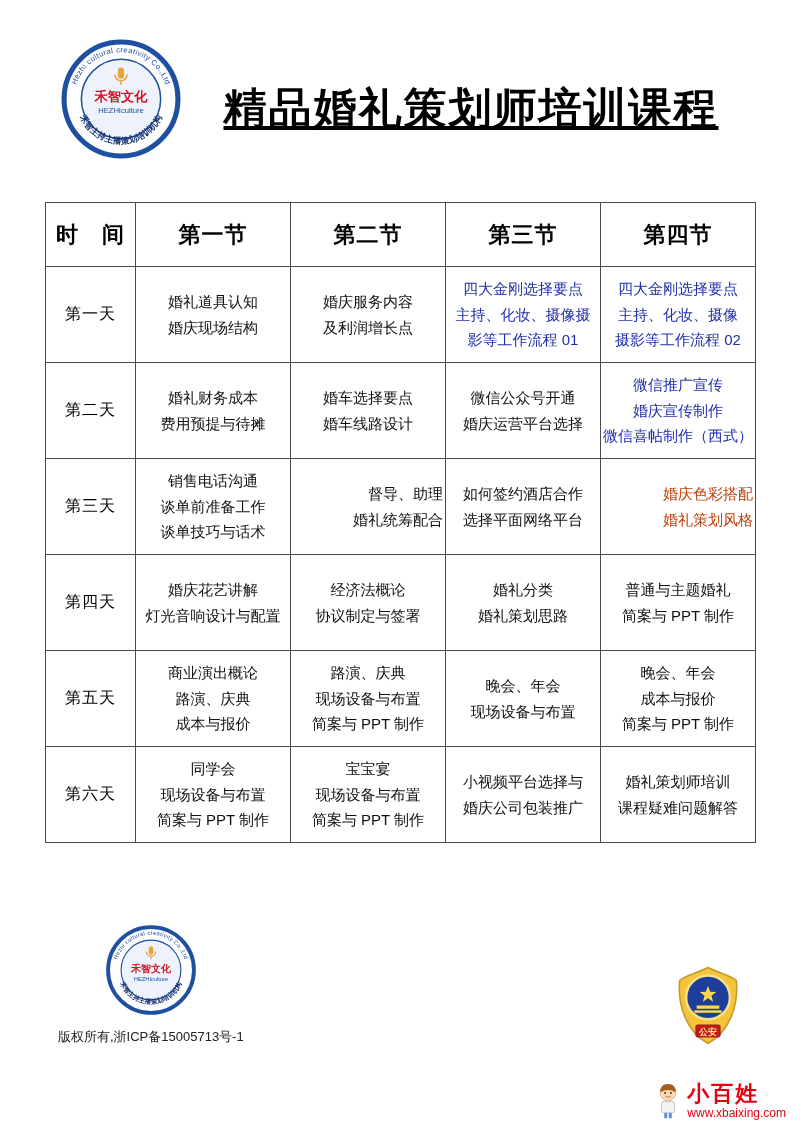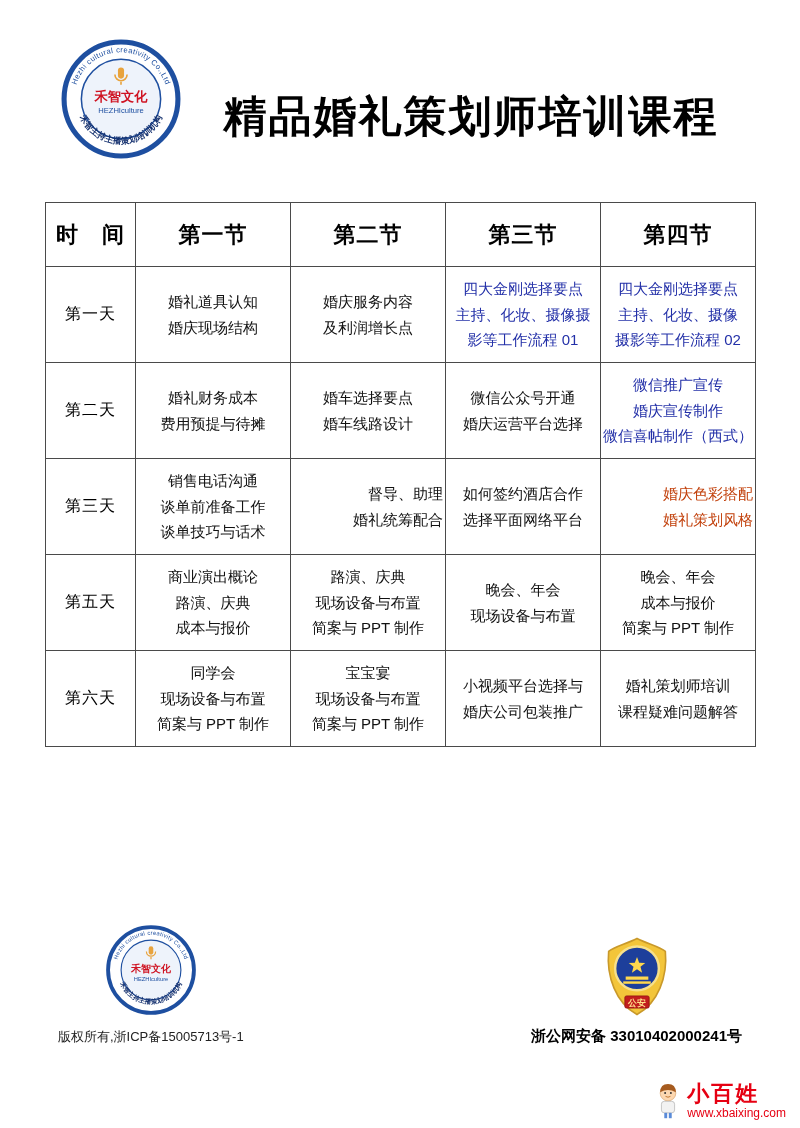--- a/index.html
+++ b/index.html
@@ -5,23 +5,23 @@
   * { margin:0; padding:0; box-sizing:border-box; }
   html, body { background:#ffffff; }
   .page {
     position:relative; width:800px; height:1128px; margin:0 auto;
     background:#ffffff; overflow:hidden;
     font-family:"Liberation Sans","DejaVu Sans",sans-serif; color:#111;
   }
   
   .logo-wrap { position:absolute; top:38px; left:60px; width:122px; height:122px; }
   .page-title {
-    position:absolute; top:88px; left:188px; width:566px; text-align:center;
+    position:absolute; top:80px; left:188px; width:566px; text-align:center;
     font-family:"Liberation Serif","DejaVu Serif",serif; font-weight:bold;
-    font-size:43px; letter-spacing:2px; color:#000; white-space:nowrap;
+    font-size:43px; letter-spacing:2px; color:#000; white-space:nowrap;text-decoration:underline;
   }
   
   .course-table {
     position:absolute; top:202px; left:45px; width:710px;
     border-collapse:collapse; table-layout:fixed;
   }
   .course-table th, .course-table td {
     border:1px solid #4a4a4a; text-align:center; vertical-align:middle;
     padding:4px 2px; overflow:hidden;
   }
@@ -151,20 +151,39 @@
             <div class="cell-line">督导、助理</div>
             <div class="cell-line">婚礼统筹配合</div>
           </td>
           <td style="color: rgb(17, 17, 17);">
             <div class="cell-line">如何签约酒店合作</div>
             <div class="cell-line">选择平面网络平台</div>
           </td>
           <td style="color: #c2410c; text-align: right;">
             <div class="cell-line">婚庆色彩搭配</div>
             <div class="cell-line">婚礼策划风格</div>
+          </td>
+        </tr>
+        <tr>
+          <td class="day">第四天</td>
+          <td style="color: rgb(17, 17, 17);">
+            <div class="cell-line">婚庆花艺讲解</div>
+            <div class="cell-line">灯光音响设计与配置</div>
+          </td>
+          <td style="color: rgb(17, 17, 17);">
+            <div class="cell-line">经济法概论</div>
+            <div class="cell-line">协议制定与签署</div>
+          </td>
+          <td style="color: rgb(17, 17, 17);">
+            <div class="cell-line">婚礼分类</div>
+            <div class="cell-line">婚礼策划思路</div>
+          </td>
+          <td style="color: rgb(17, 17, 17);">
+            <div class="cell-line">普通与主题婚礼</div>
+            <div class="cell-line">简案与 PPT 制作</div>
           </td>
         </tr>
         <tr>
           <td class="day">第五天</td>
           <td style="color: rgb(17, 17, 17);">
             <div class="cell-line">商业演出概论</div>
             <div class="cell-line">路演、庆典</div>
             <div class="cell-line">成本与报价</div>
           </td>
           <td style="color: rgb(17, 17, 17);">
@@ -236,21 +255,20 @@
     <div class="footer-col">
       <svg viewBox="0 0 84 100" width="68" height="81">
         <path d="M42 3 C56 10 70 13 77 19 C80 50 68 83 42 97 C16 83 4 50 7 19 C14 13 28 10 42 3 Z" fill="#f3c53a" stroke="#c9992a" stroke-width="2"></path>
         <circle cx="42" cy="40" r="27" fill="#1d3f9b" stroke="#f7e08a" stroke-width="3"></circle>
         <polygon points="42,26 44.7,33.1 52.2,33.4 46.3,38 48.3,45.3 42,41 35.7,45.3 37.7,38 31.8,33.4 39.3,33.1" fill="#ffd84d"></polygon>
         <rect x="28" y="50" width="28" height="4" fill="#ffd84d"></rect>
         <rect x="25" y="56" width="34" height="3" fill="#ffd84d"></rect>
         <rect x="27" y="74" width="30" height="15" rx="2" fill="#c21d1d" stroke="#901212"></rect>
         <text x="42" y="86" text-anchor="middle" font-size="11" font-weight="bold" fill="#ffe08a">公安</text>
       </svg>
-      <div class="police-text">浙公网安备 33010402000241号</div>
     </div>
 
 
   </div>
 
   <div class="watermark">
     <svg viewBox="0 0 34 46" width="28" height="39">
       <circle cx="17" cy="14" r="9.5" fill="#fcd7b0" stroke="#d9a066" stroke-width="0.8"></circle>
       <path d="M7.5 13 Q7.5 3 17 3 Q26.5 3 26.5 13 Q17 7.5 7.5 13 Z" fill="#a65b1f"></path>
       <circle cx="13.5" cy="14" r="1.2" fill="#333"></circle>

